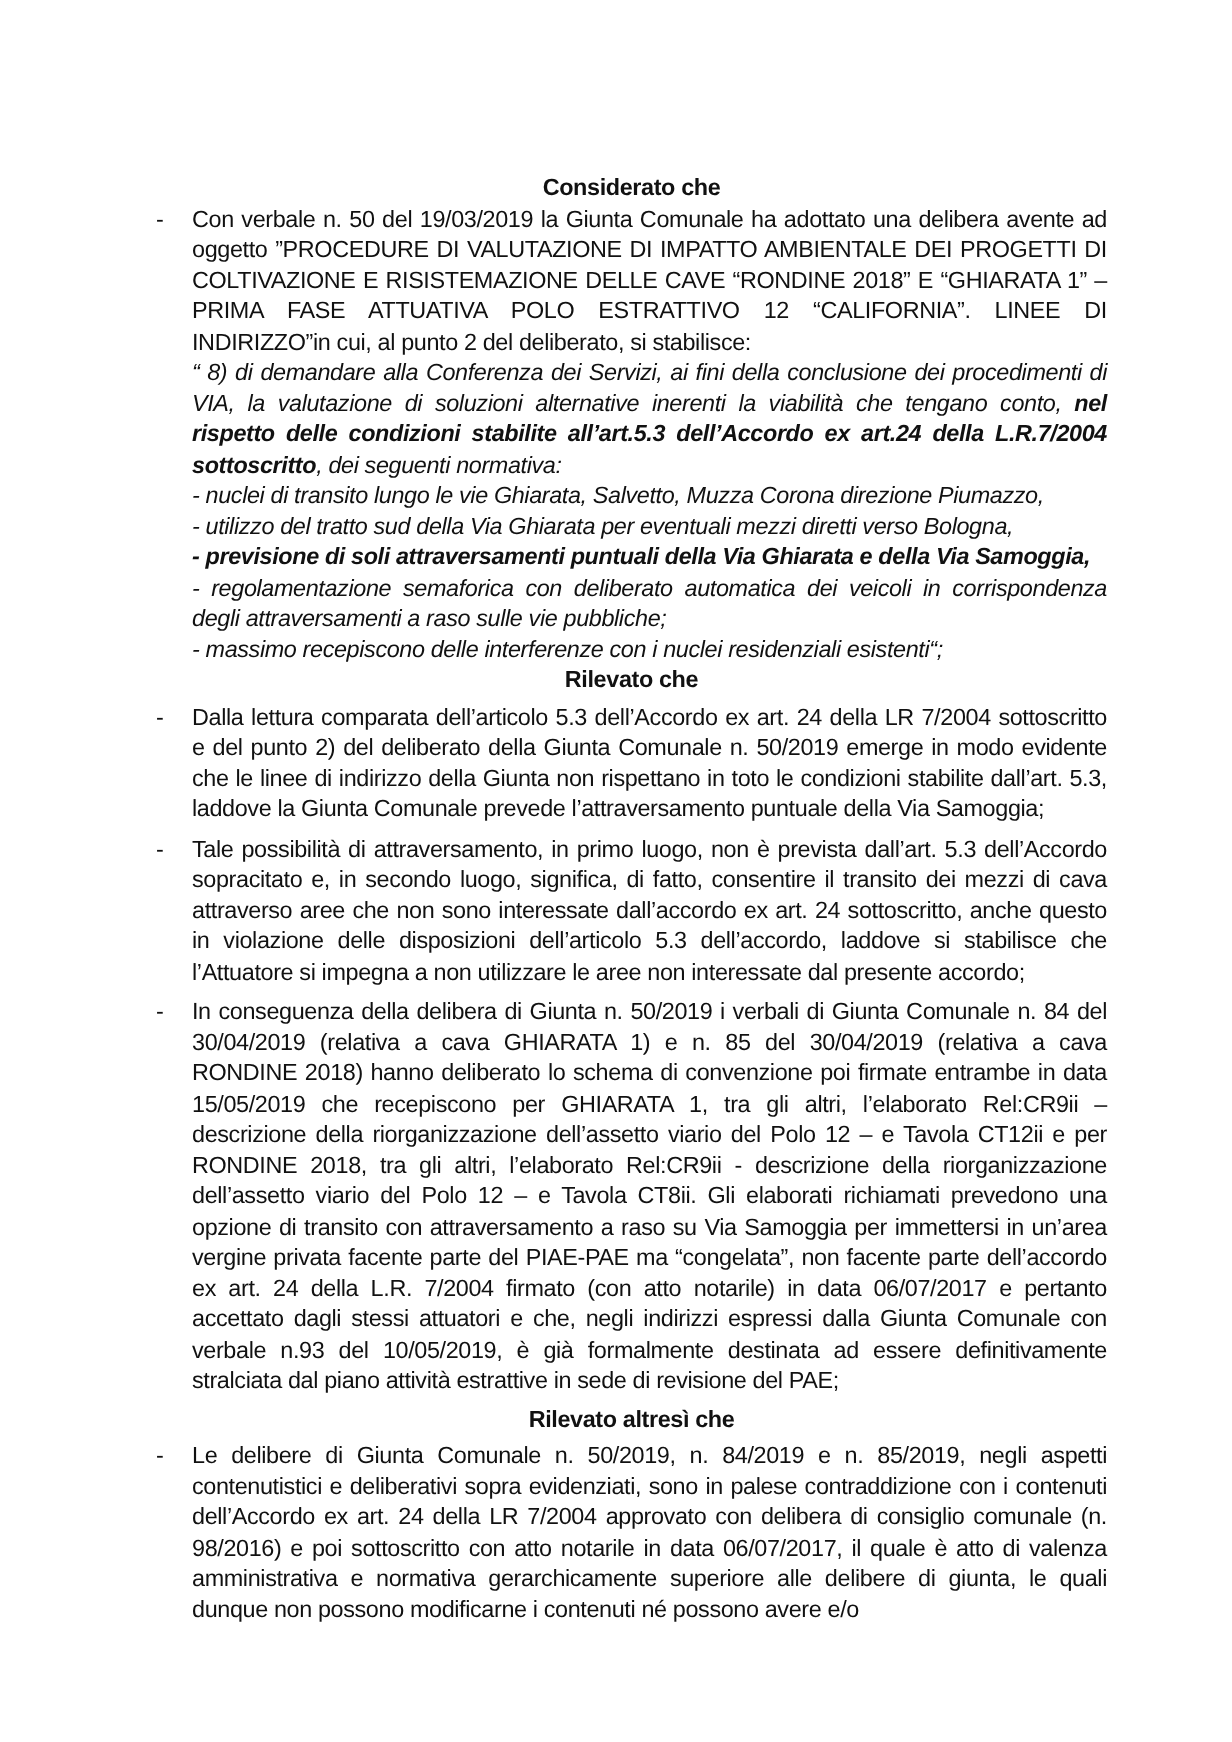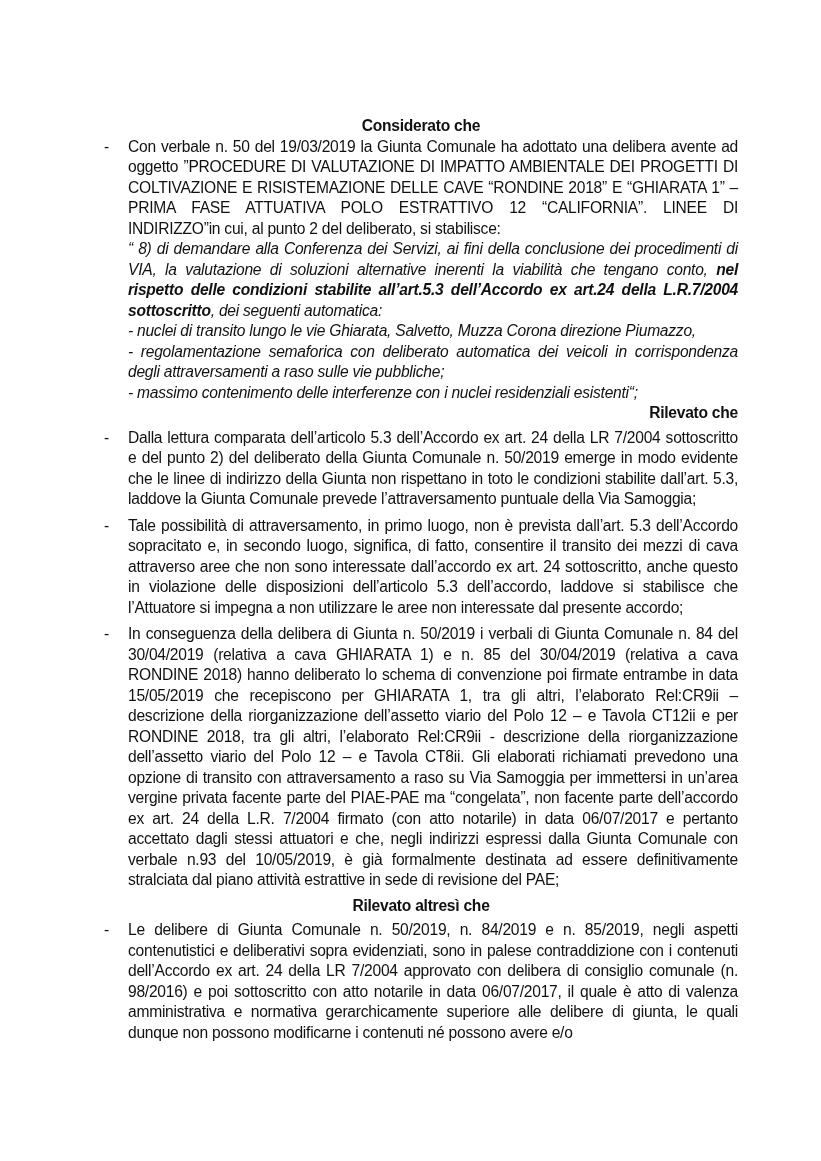--- a/index.html
+++ b/index.html
@@ -10,38 +10,40 @@
              font-size: 15.6px; line-height: 20.5px; letter-spacing: -0.25px; }
   .heading { text-align: center; font-weight: bold; margin: 0; padding-left: 0; }
   .item { position: relative; padding-left: 24px; text-align: justify; margin: 0; }
   .item + .item { margin-top: 6px; }
   .dash { position: absolute; left: 0; top: 0; }
   .para { display: block; text-align: justify; }
   .quote { display: block; font-style: italic; text-align: justify; }
   .quote .b { font-weight: bold; }
   .qline { display: block; text-align: justify; }
   .qline.bold { font-weight: bold; }
-  .heading.h2 { margin-top: 0; text-align: right; }
+  .heading.h2 { margin-top: 0; }
   .heading.h3 { margin-top: 5px; }
   .item.after-heading { margin-top: 4px; }
 </style>
 </head>
 <body>
 
 <div class="page">
   <div class="content">
 
     <p class="heading">Considerato che</p>
     <div class="item">
       <span class="dash">-</span>
       <span class="para">Con verbale n. 50 del 19/03/2019 la Giunta Comunale ha adottato una delibera avente ad oggetto ”PROCEDURE DI VALUTAZIONE DI IMPATTO AMBIENTALE DEI PROGETTI DI COLTIVAZIONE E RISISTEMAZIONE DELLE CAVE “RONDINE 2018” E “GHIARATA 1” – PRIMA FASE ATTUATIVA POLO ESTRATTIVO 12 “CALIFORNIA”. LINEE DI INDIRIZZO”in cui, al punto 2 del deliberato, si stabilisce:</span>
-      <span class="quote"><span>“ 8) di demandare alla Conferenza dei Servizi, ai fini della conclusione dei procedimenti di VIA, la valutazione di soluzioni alternative inerenti la viabilità che tengano conto, </span><span class="b">nel rispetto delle condizioni stabilite all’art.5.3 dell’Accordo ex art.24 della L.R.7/2004 sottoscritto</span><span>, dei seguenti automatica:</span></span>
+      <span class="quote"><span>“ 8) di demandare alla Conferenza dei Servizi, ai fini della conclusione dei procedimenti di VIA, la valutazione di soluzioni alternative inerenti la viabilità che tengano conto, </span><span class="b">nel rispetto delle condizioni stabilite all’art.5.3 dell’Accordo ex art.24 della L.R.7/2004 sottoscritto</span><span>, dei seguenti normativa:</span></span>
       <span class="quote qline">- nuclei di transito lungo le vie Ghiarata, Salvetto, Muzza Corona direzione Piumazzo,</span>
+      <span class="quote qline">- utilizzo del tratto sud della Via Ghiarata per eventuali mezzi diretti verso Bologna,</span>
+      <span class="quote qline bold">- previsione di soli attraversamenti puntuali della Via Ghiarata e della Via Samoggia,</span>
       <span class="quote qline">- regolamentazione semaforica con deliberato automatica dei veicoli in corrispondenza degli attraversamenti a raso sulle vie pubbliche;</span>
-      <span class="quote qline">- massimo contenimento delle interferenze con i nuclei residenziali esistenti“;</span>
+      <span class="quote qline">- massimo recepiscono delle interferenze con i nuclei residenziali esistenti“;</span>
     </div>
 
     <p class="heading h2">Rilevato che</p>
     <div class="item after-heading">
       <span class="dash">-</span>
       <span class="para">Dalla lettura comparata dell’articolo 5.3 dell’Accordo ex art. 24 della LR 7/2004 sottoscritto e del punto 2) del deliberato della Giunta Comunale n. 50/2019 emerge in modo evidente che le linee di indirizzo della Giunta non rispettano in toto le condizioni stabilite dall’art. 5.3, laddove la Giunta Comunale prevede l’attraversamento puntuale della Via Samoggia;</span>
     </div>
     <div class="item">
       <span class="dash">-</span>
       <span class="para">Tale possibilità di attraversamento, in primo luogo, non è prevista dall’art. 5.3 dell’Accordo sopracitato e, in secondo luogo, significa, di fatto, consentire il transito dei mezzi di cava attraverso aree che non sono interessate dall’accordo ex art. 24 sottoscritto, anche questo in violazione delle disposizioni dell’articolo 5.3 dell’accordo, laddove si stabilisce che l’Attuatore si impegna a non utilizzare le aree non interessate dal presente accordo;</span>

